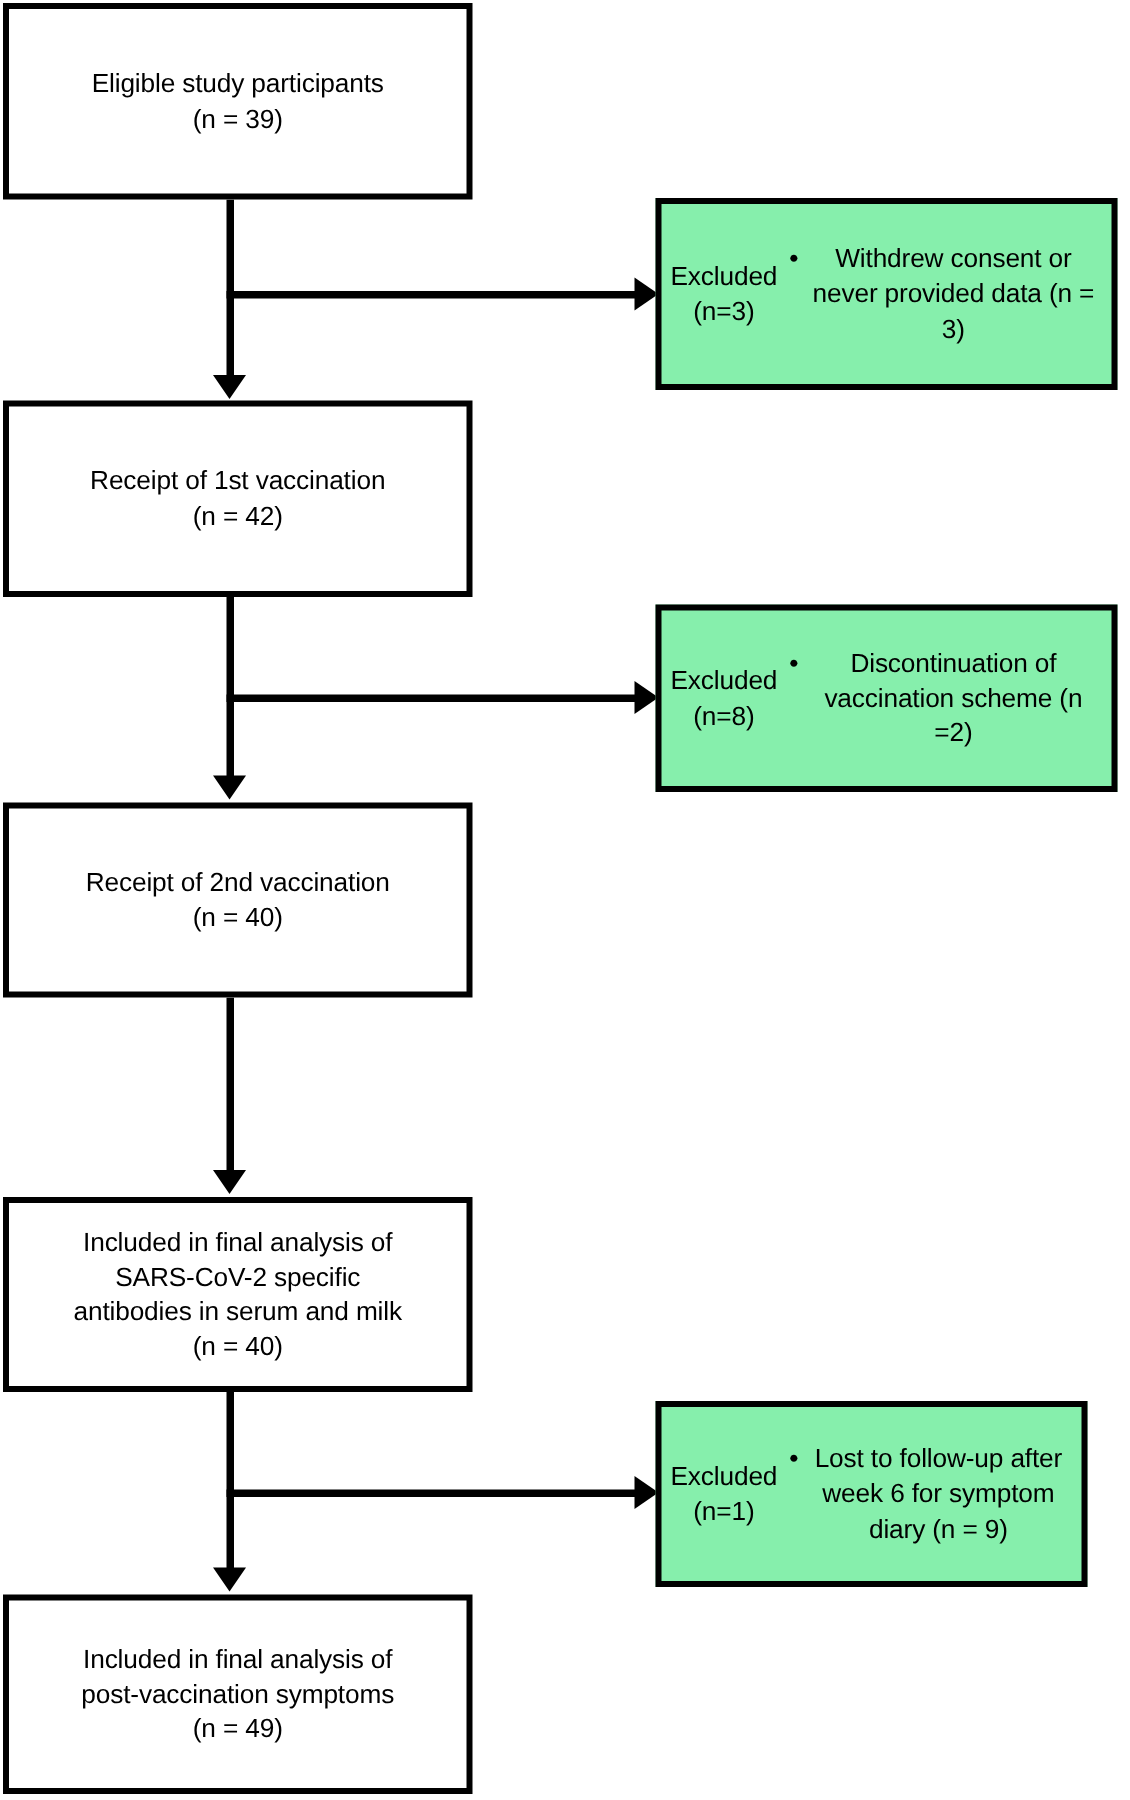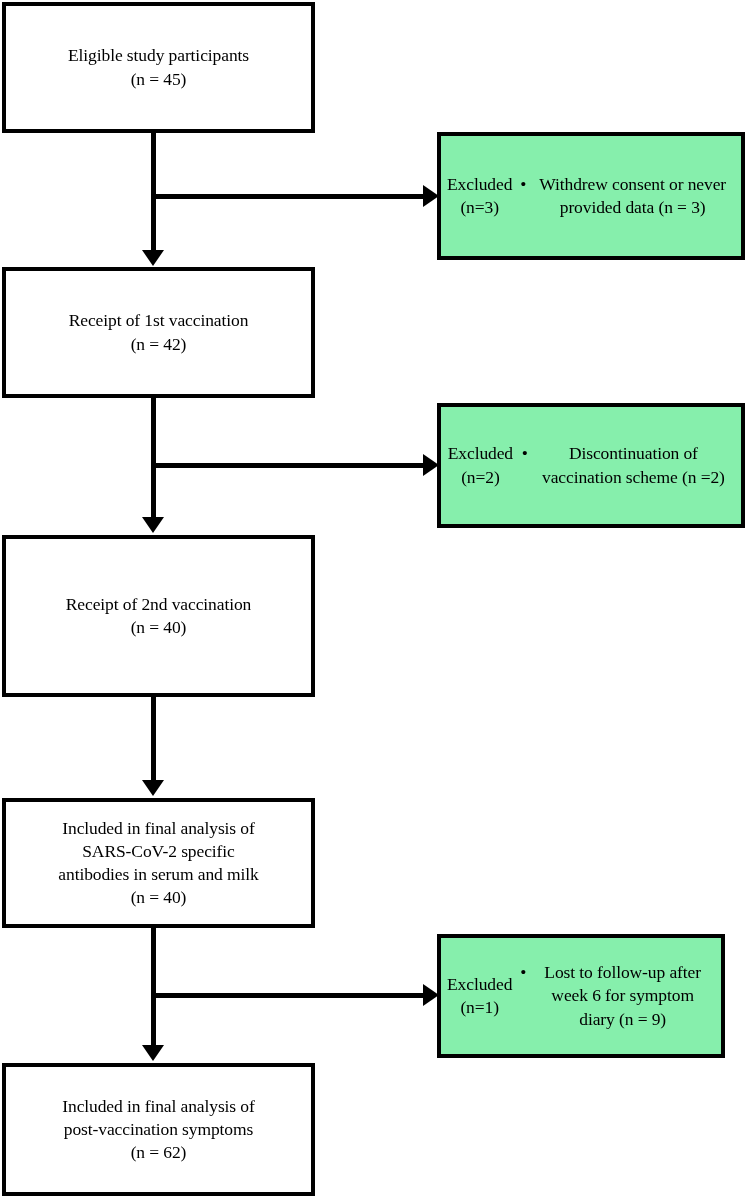--- a/index.html
+++ b/index.html
@@ -10,21 +10,20 @@
   body {
     font-family: "Liberation Sans", sans-serif;
     color: #000000;
   }
   #canvas {
     position: relative;
     width: 753px;
     height: 1200px;
     background: #ffffff;
     overflow: hidden;
-    font-family: Liberation Serif, serif;
   }
   
   .node {
     position: absolute;
     box-sizing: border-box;
     border: 4px solid #000000;
     background: #ffffff;
     display: flex;
     flex-direction: column;
     align-items: center;
@@ -102,21 +101,21 @@
     z-index: 2;
   }
 </style>
 </head>
 <body>
 
 <div id="canvas">
 
   <div class="node" style="left:2px; top:2px; width:313px; height:131px;">
     <span class="ln">Eligible study participants</span>
-    <span class="ln">(n = 45)</span>
+    <span class="ln">(n = 39)</span>
   </div>
 
   <div class="vline" style="left:151px; top:133px; height:119px;"></div>
   <div class="arrow-down" style="left:142px; top:250px;"></div>
   <div class="hline" style="left:151px; top:194px; width:275px;"></div>
   <div class="arrow-right" style="left:423px; top:185px;"></div>
 
   <div class="excl" style="left:437px; top:132px; width:308px; height:128px;">
     <span class="excl-title">Excluded (n=3)</span>
     <span class="excl-body">
@@ -131,29 +130,29 @@
     <span class="ln">Receipt of 1st vaccination</span>
     <span class="ln">(n = 42)</span>
   </div>
 
   <div class="vline" style="left:151px; top:398px; height:120px;"></div>
   <div class="arrow-down" style="left:142px; top:517px;"></div>
   <div class="hline" style="left:151px; top:463px; width:275px;"></div>
   <div class="arrow-right" style="left:423px; top:454px;"></div>
 
   <div class="excl" style="left:437px; top:403px; width:308px; height:125px;">
-    <span class="excl-title">Excluded (n=2)</span>
+    <span class="excl-title">Excluded (n=8)</span>
     <span class="excl-body">
       <span class="excl-bullet">•</span>
       <span class="ln">Discontinuation of</span>
       <span class="ln">vaccination scheme (n =2)</span>
     </span>
   </div>
 
-  <div class="node" style="left:2px; top:535px; width:313px; height:162px;">
+  <div class="node" style="left:2px; top:535px; width:313px; height:130px;">
     <span class="ln">Receipt of 2nd vaccination</span>
     <span class="ln">(n = 40)</span>
   </div>
 
   <div class="vline" style="left:151px; top:665px; height:117px;"></div>
   <div class="arrow-down" style="left:142px; top:780px;"></div>
 
   <div class="node" style="left:2px; top:798px; width:313px; height:130px;">
     <span class="ln">Included in final analysis of</span>
     <span class="ln">SARS-CoV-2 specific</span>
@@ -172,16 +171,16 @@
       <span class="excl-bullet">•</span>
       <span class="ln">Lost to follow-up after</span>
       <span class="ln">week 6 for symptom diary</span>
       <span class="ln">(n = 9)</span>
     </span>
   </div>
 
   <div class="node" style="left:2px; top:1063px; width:313px; height:133px;">
     <span class="ln">Included in final analysis of</span>
     <span class="ln">post-vaccination symptoms</span>
-    <span class="ln">(n = 62)</span>
+    <span class="ln">(n = 49)</span>
   </div>
 
 </div>
 
 </body></html>

